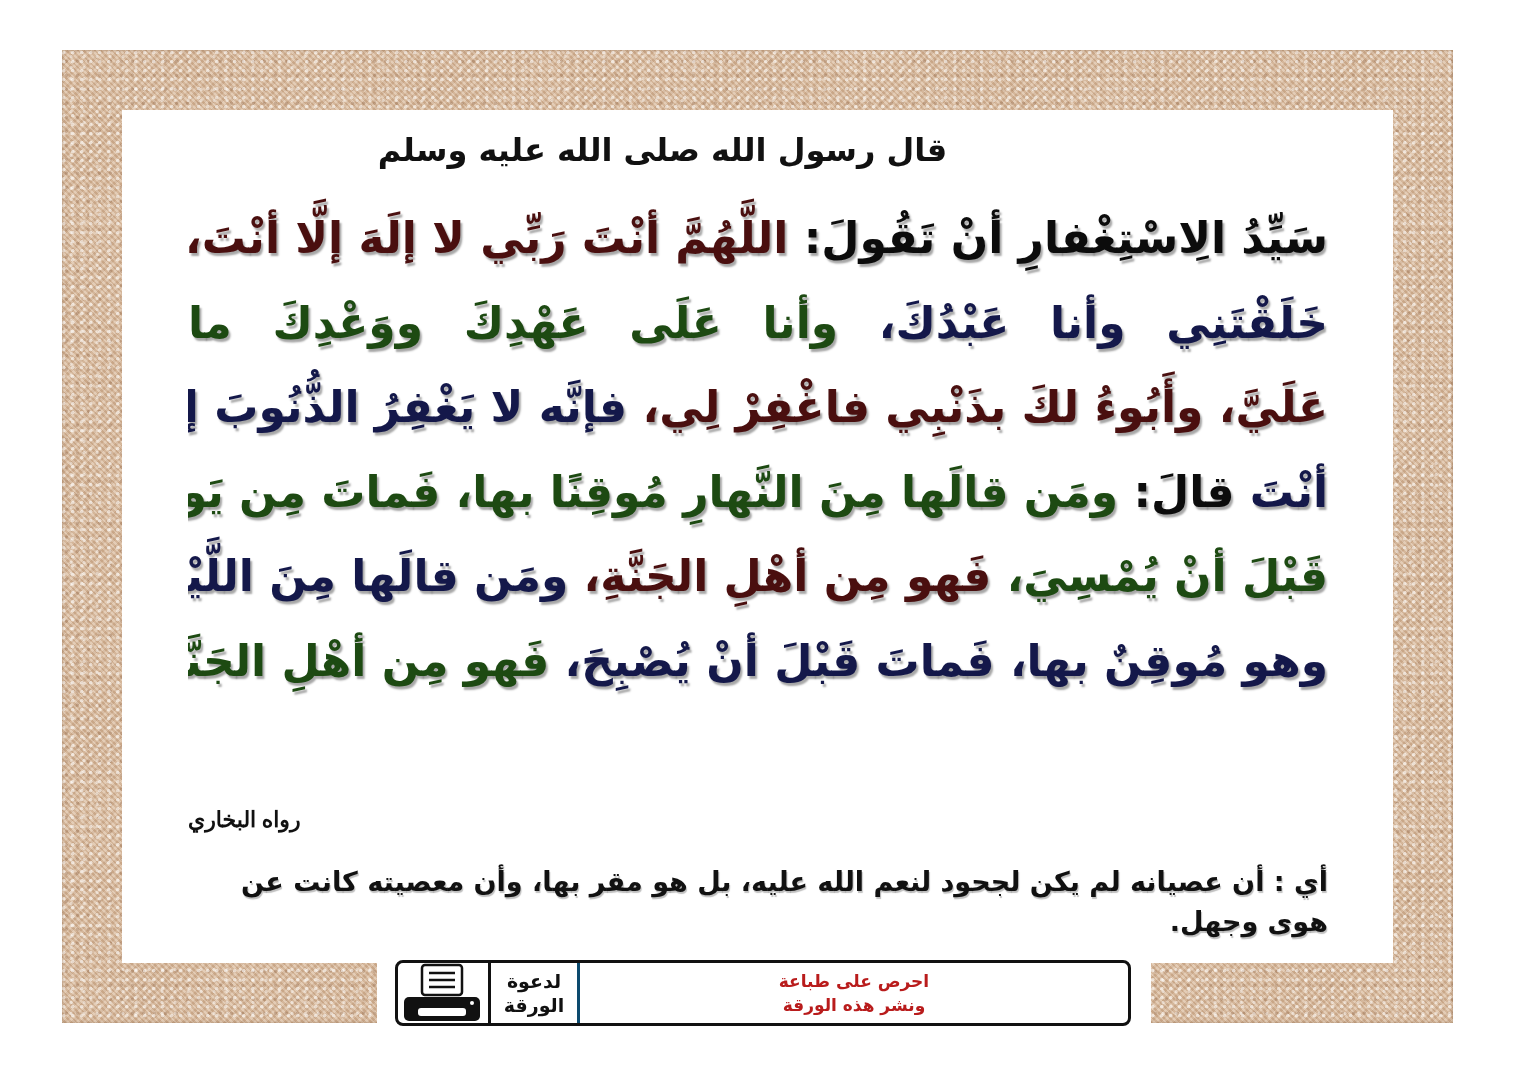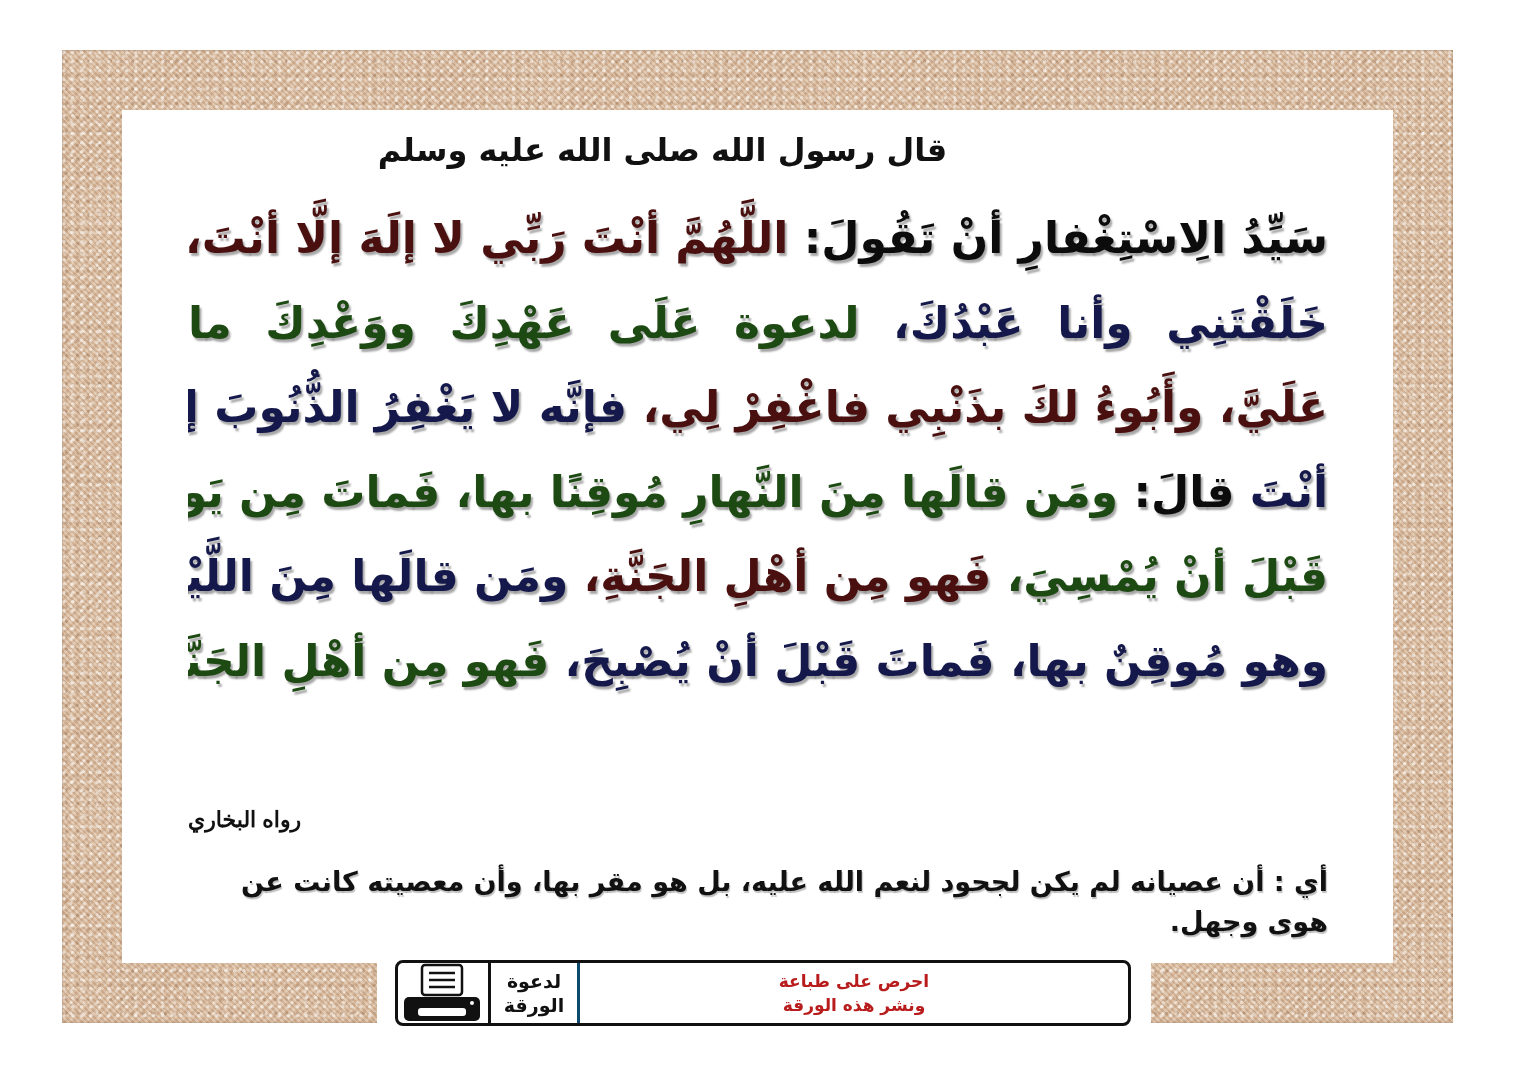--- a/index.html
+++ b/index.html
@@ -88,21 +88,21 @@
     .c-maroon { color: #4a0f0f; }
     .c-green { color: #1d4a12; }
     .c-navy { color: #14184a; }
     .source {
       position: absolute;
       left: 188px;
       top: 802px;
       width: 400px;
       direction: rtl;
       text-align: left;
-      font-family: Liberation Sans, sans-serif;
+      font-family: Liberation Serif, serif;
       font-weight: bold;
       font-size: 22px;
       color: #111111;
       line-height: 36px;
     }
     .source span { display: inline-block; }
     .explanation {
       position: absolute;
       left: 188px;
       top: 862px;
@@ -194,21 +194,21 @@
 <body>
 
 <div class="frame"></div>
 <div class="panel"></div>
 <div class="bottom-cutout"></div>
 
 <div class="header-line">قال رسول الله صلى الله عليه وسلم</div>
 
 <div class="hadith" id="hadith">
   <span class="line"><span class="c-black">سَيِّدُ الِاسْتِغْفارِ أنْ تَقُولَ: </span><span class="c-maroon">اللَّهُمَّ أنْتَ رَبِّي لا إلَهَ إلَّا أنْتَ،</span></span>
-  <span class="line"><span class="c-navy">خَلَقْتَنِي وأنا عَبْدُكَ، </span><span class="c-green">لدعوة عَلَى عَهْدِكَ ووَعْدِكَ ما</span></span>
+  <span class="line"><span class="c-navy">خَلَقْتَنِي وأنا عَبْدُكَ، </span><span class="c-green">وأنا عَلَى عَهْدِكَ ووَعْدِكَ ما</span></span>
   <span class="line"><span class="c-maroon">عَلَيَّ، وأَبُوءُ لكَ بذَنْبِي فاغْفِرْ لِي، </span><span class="c-navy">فإنَّه لا يَغْفِرُ الذُّنُوبَ إلَّا</span></span>
   <span class="line"><span class="c-navy">أنْتَ </span><span class="c-black">قالَ: </span><span class="c-green">ومَن قالَها مِنَ النَّهارِ مُوقِنًا بها، فَماتَ مِن يَومِهِ</span></span>
   <span class="line"><span class="c-green">قَبْلَ أنْ يُمْسِيَ، </span><span class="c-maroon">فَهو مِن أهْلِ الجَنَّةِ، </span><span class="c-navy">ومَن قالَها مِنَ اللَّيْلِ</span></span>
   <span class="line last"><span class="c-navy">وهو مُوقِنٌ بها، فَماتَ قَبْلَ أنْ يُصْبِحَ، </span><span class="c-green">فَهو مِن أهْلِ الجَنَّةِ.</span></span>
 </div>
 
 <div class="source">
   <span>رواه البخاري</span>
 </div>
 

